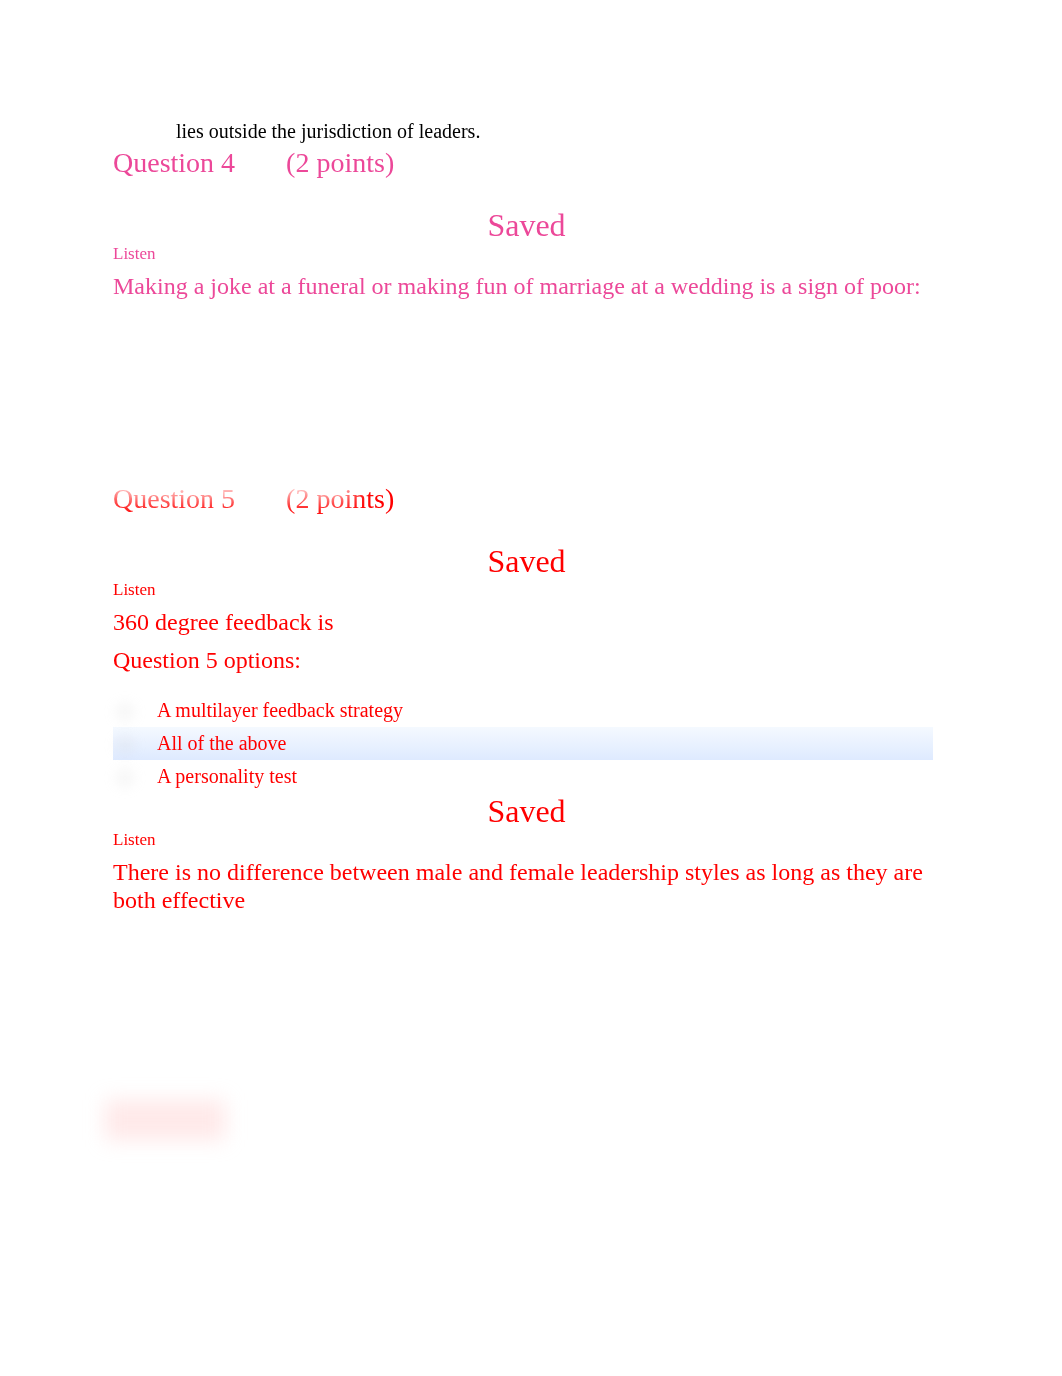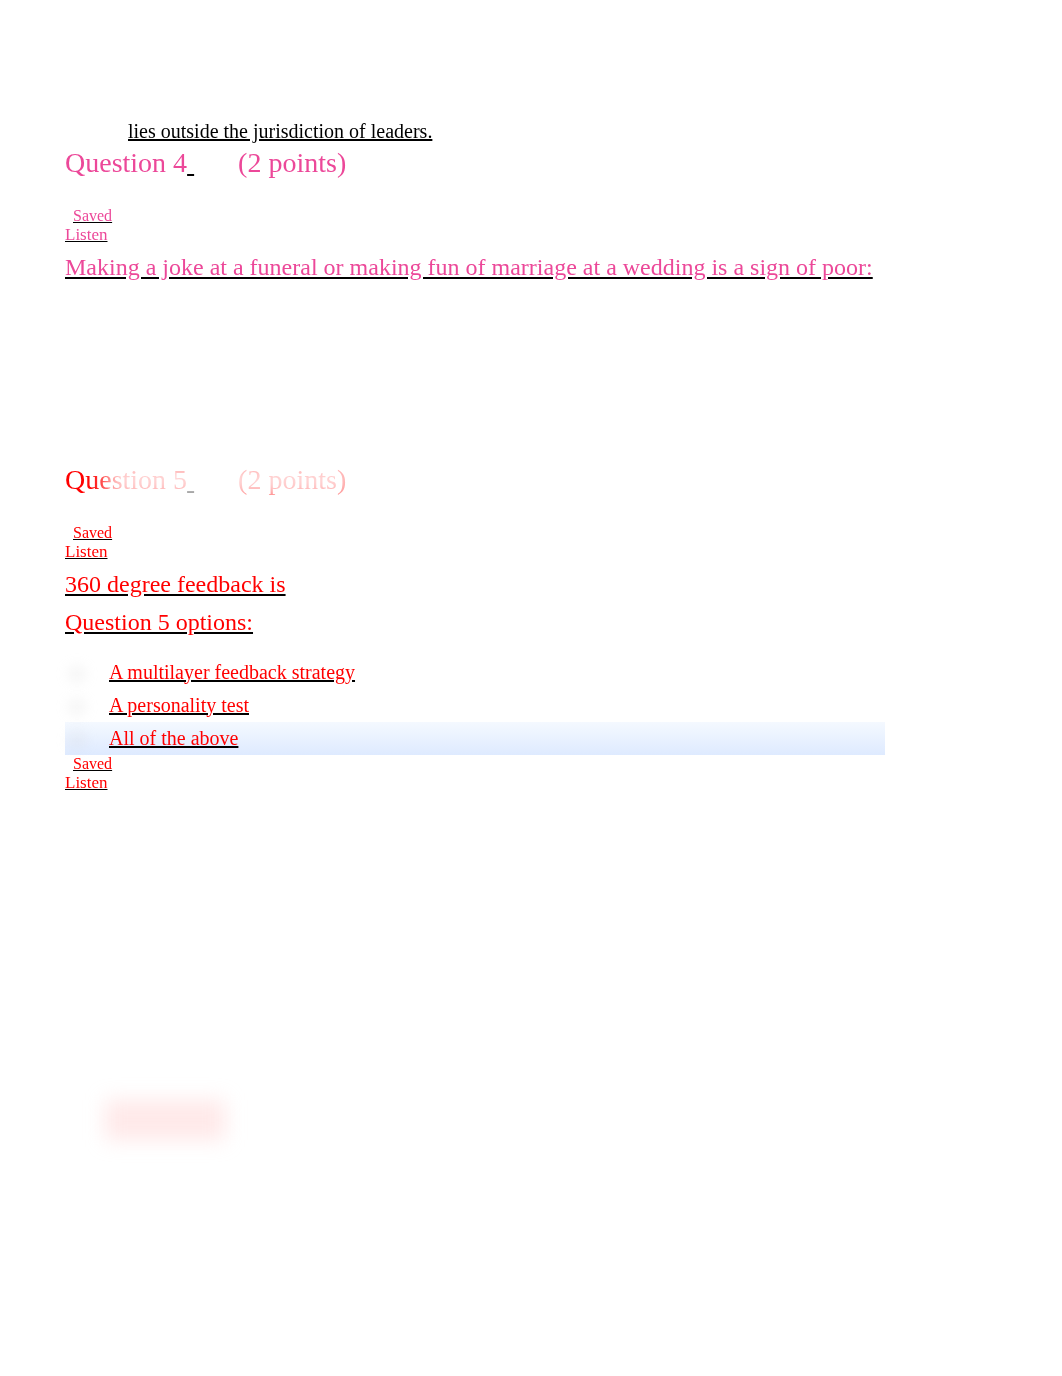--- a/index.html
+++ b/index.html
@@ -9,46 +9,46 @@
     }
     body {
       font-family: Georgia, 'Times New Roman', serif;
       background: #ffffff;
       width: 1062px;
       height: 1376px;
       position: relative;
       color: #000000;
     }
     .content {
-      padding-left: 65px;
+      padding-left: 113px;
       padding-right: 130px;
       padding-top: 120px;
-      text-decoration: underline;
     }
     .fragment-text {
       font-size: 20px;
       margin-left: 63px;
       margin-bottom: 4px;
     }
     .question-header {
       font-size: 28px;
       font-weight: normal;
       margin-bottom: 28px;
     }
     .question-header .qnum {
       display: inline-block;
     }
     .question-header .points {
       display: inline-block;
       margin-left: 44px;
     }
     .saved {
-      font-size: 16px;
+      font-size: 32px;
       margin-left: 8px;
       margin-bottom: 0px;
+      text-align: center;
     }
     .listen {
       font-size: 17px;
       margin-bottom: 8px;
     }
     .question-text {
       font-size: 24px;
       line-height: 1.2;
       margin-bottom: 10px;
     }
@@ -136,32 +136,33 @@
     </div>
     <div class="saved">Saved</div>
     <div class="listen">Listen</div>
     <div class="question-text">360 degree feedback is</div>
     <div class="options-label">Question 5 options:</div>
     <div class="options-block">
       <div class="option-row">
         <div class="option-radio"></div>
         <span class="option-text">A multilayer feedback strategy</span>
       </div>
+      <div class="option-row highlighted">
+        <div class="option-radio"></div>
+        <span class="option-text">All of the above</span>
+      </div>
       <div class="option-row">
         <div class="option-radio"></div>
         <span class="option-text">A personality test</span>
-      </div>
-      <div class="option-row highlighted">
-        <div class="option-radio"></div>
-        <span class="option-text">All of the above</span>
       </div>
     </div>
   </div>
 
   <div class="q6-block">
     <div class="saved">Saved</div>
     <div class="listen">Listen</div>
+    <div class="question-text">There is no difference between male and female leadership styles as long as they are both effective</div>
   </div>
 
 </div>
 
 <div class="blur-patch blur-q4-options"></div>
 <div class="blur-patch blur-bottom"></div>
 
 </body></html>

